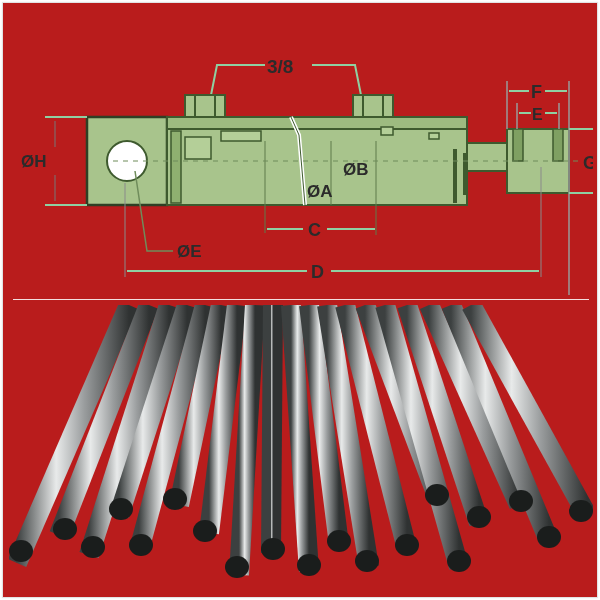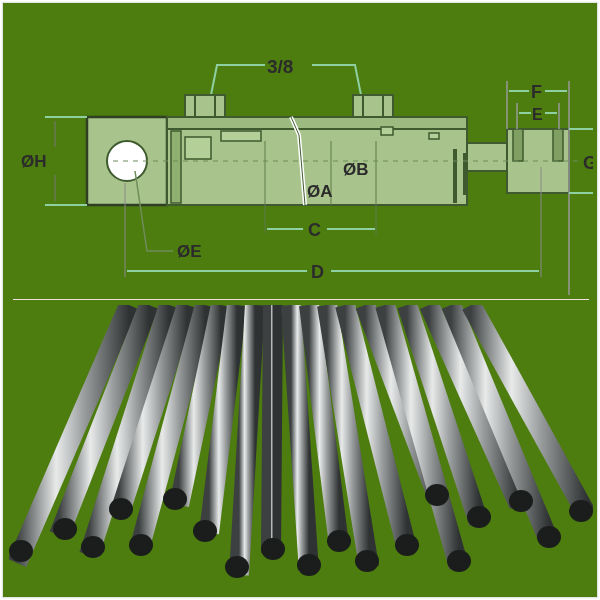--- a/index.html
+++ b/index.html
@@ -1,19 +1,19 @@
 <!DOCTYPE html>
 <html><head>
 <meta charset="utf-8">
 <style>
   html, body { margin: 0; padding: 0; background: #ffffff; }
   body { width: 600px; height: 600px; overflow: hidden; font-family: "Liberation Sans", sans-serif; }
   .frame {
     position: absolute; left: 2px; top: 2px; width: 594px; height: 594px;
-    border: 1px solid #e2e2e2; box-shadow: 0 0 2px #ececec; background: #4d7c0f;
+    border: 1px solid #e2e2e2; box-shadow: 0 0 2px #ececec; background: #b91c1c;
   }
   .panel { position: absolute; left: 6px; width: 584px; }
   .panel-top { top: 4px; height: 288px; }
   .divider { position: absolute; left: 10px; top: 296px; width: 576px; height: 1px; background: #f3dede; }
   .panel-bottom { top: 302px; height: 292px; }
   svg { display: block; }
   .lbl { font-family: "Liberation Sans", sans-serif; font-weight: bold; fill: #2b2b2b; }
 </style>
 </head>
 <body>

